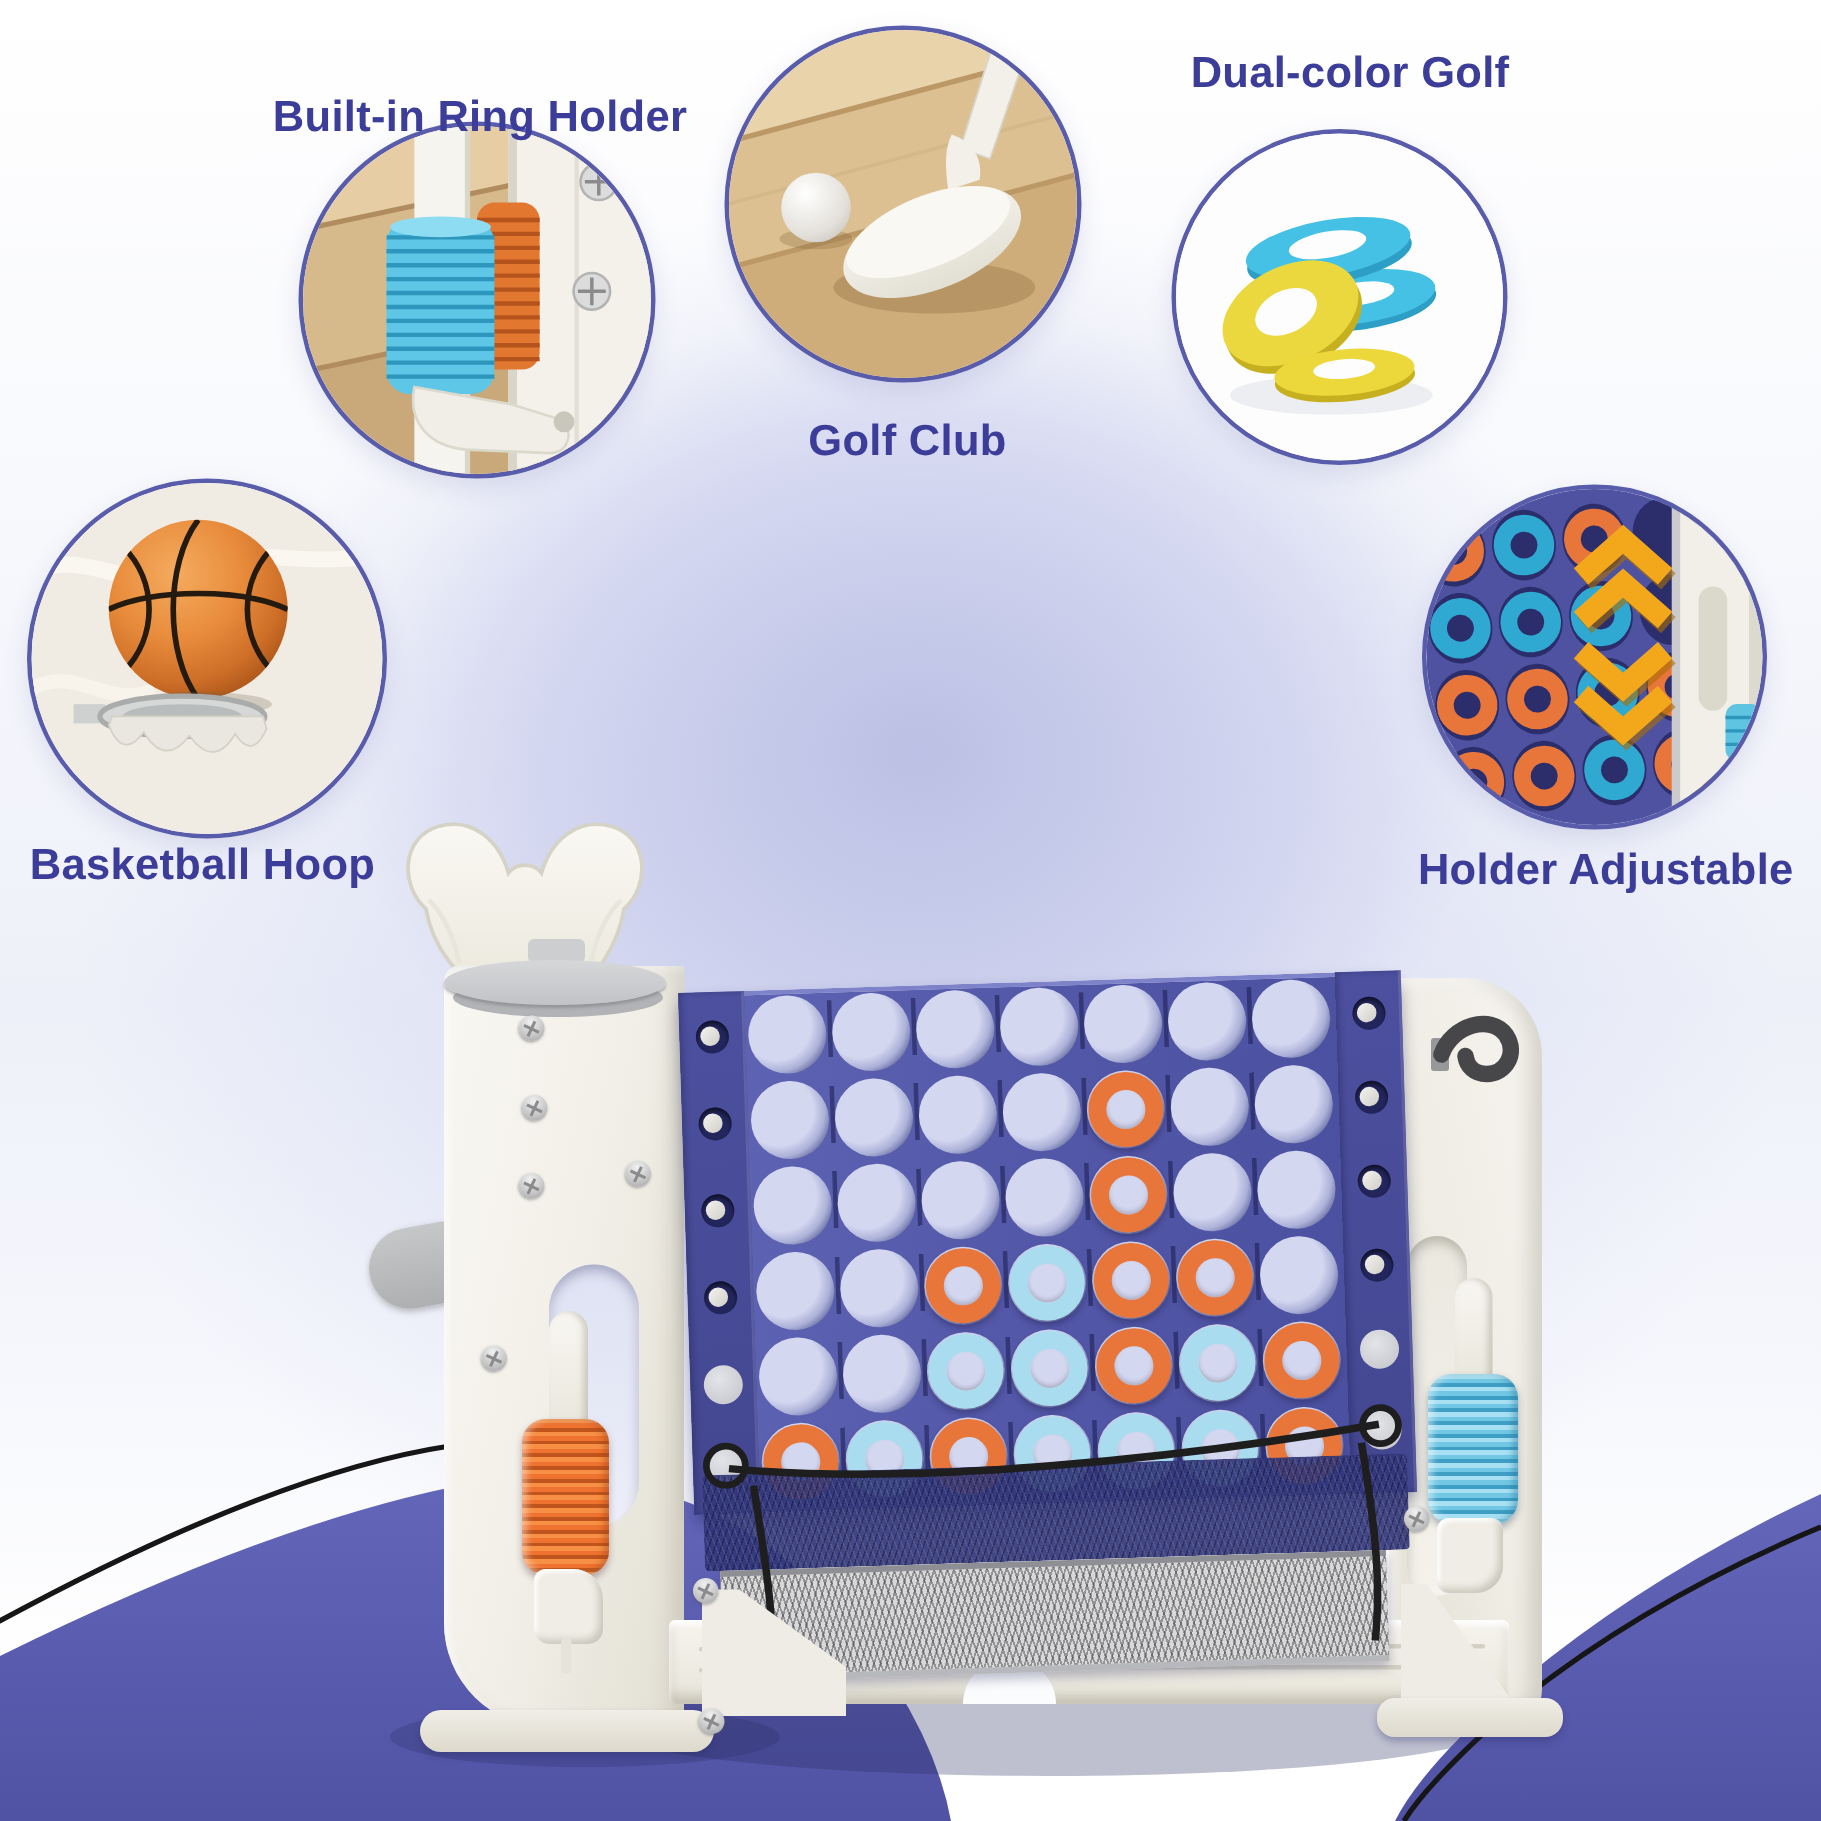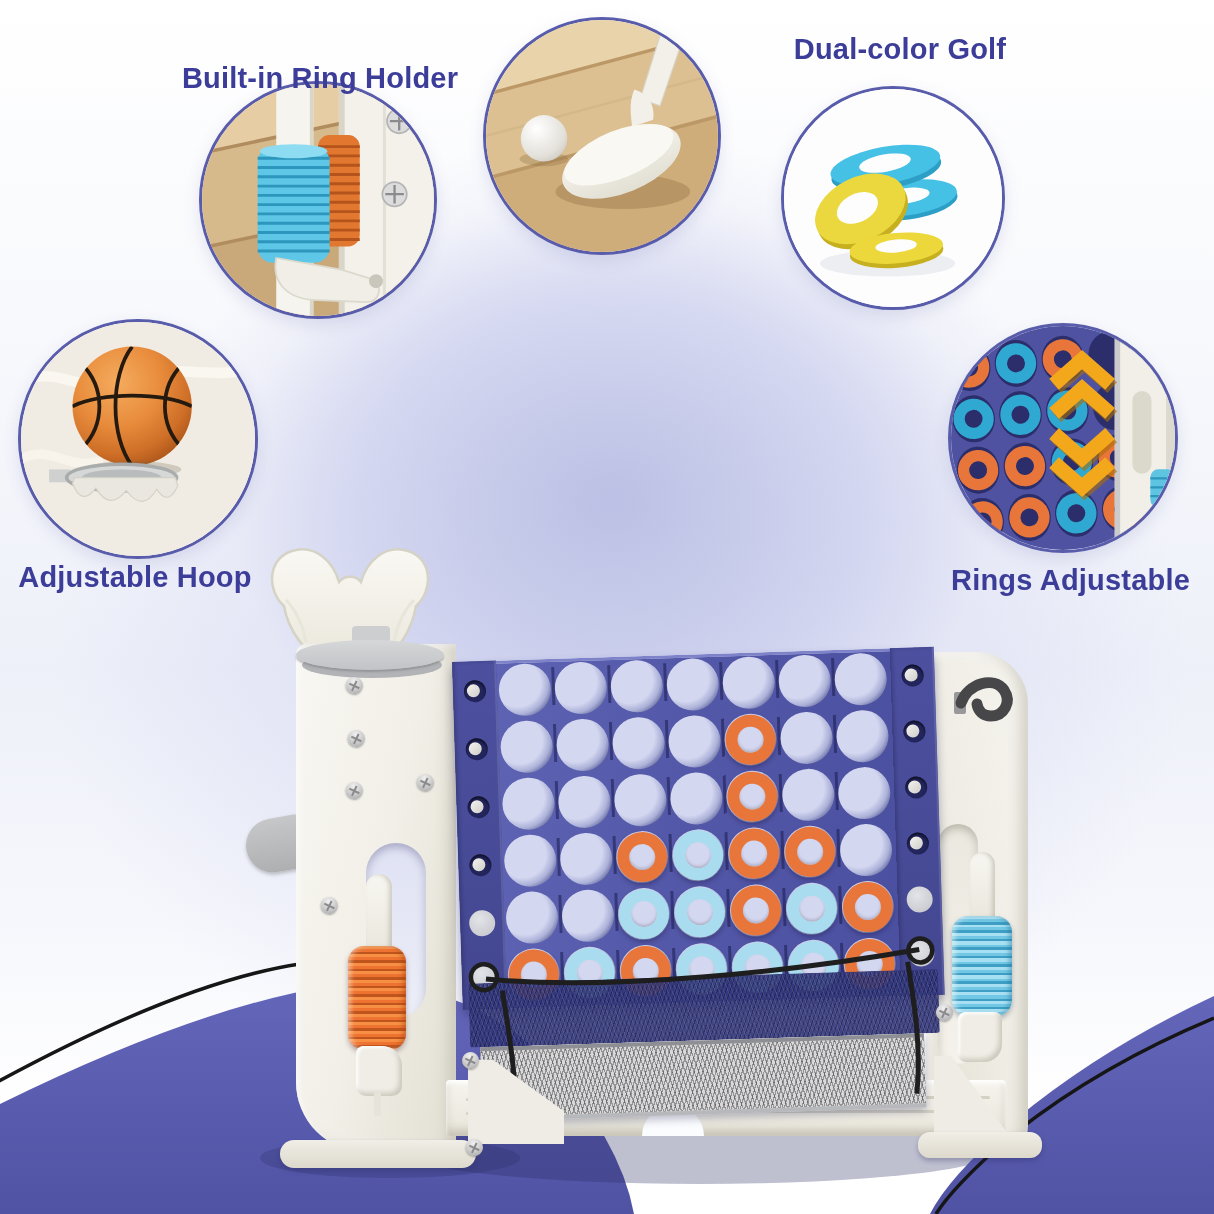--- a/index.html
+++ b/index.html
@@ -421,17 +421,18 @@
           <path d="M92,52 L117,30 L142,52"></path>
           <path d="M92,78 L117,56 L142,78"></path>
           <path d="M92,96 L117,118 L142,96"></path>
           <path d="M92,122 L117,144 L142,122"></path>
         </g>
       </g>
     </svg>
   </div>
 
   <div class="flabel" style="left:120px;top:36px;width:400px;margin-top:27px;">Built-in Ring Holder</div>
+  <div class="flabel" style="left:495px;top:279px;width:220px;">Golf Club</div>
   <div class="flabel" style="left:765px;top:34px;width:270px;">Dual-color Golf</div>
-  <div class="flabel" style="left:10px;top:562px;width:250px;">Adjustable Hoop</div>
-  <div class="flabel" style="left:928px;top:565px;width:285px;">Rings Adjustable</div>
+  <div class="flabel" style="left:10px;top:562px;width:250px;">Basketball Hoop</div>
+  <div class="flabel" style="left:928px;top:565px;width:285px;">Holder Adjustable</div>
 
 </div>
 
 </body></html>

